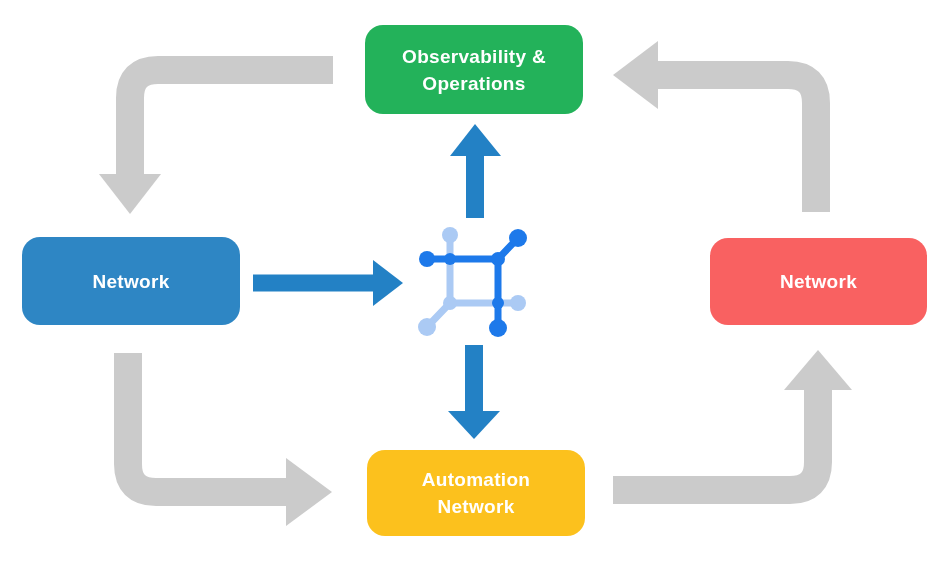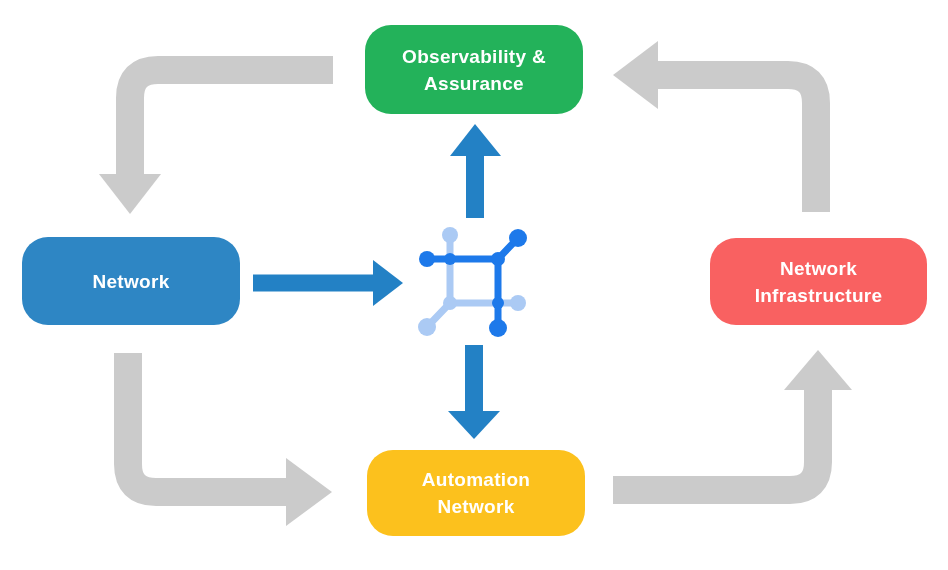--- a/index.html
+++ b/index.html
@@ -13,21 +13,21 @@
   .layer {
     position: absolute;
     left: 0; top: 0;
   }
   .node {
     position: absolute;
     display: flex;
     flex-direction: column;
     align-items: center;
     justify-content: center;
-    border-radius: 26px;
+    border-radius: 18px;
     font-weight: 700;
     font-size: 19px;
     line-height: 27px;
     letter-spacing: 0.3px;
     text-align: center;
   }
   #node-observability   { left: 365px; top: 25px;  width: 218px; height: 89px; }
   #node-operations      { left: 22px;  top: 237px; width: 218px; height: 88px; }
   #node-infrastructure  { left: 710px; top: 238px; width: 217px; height: 87px; }
   #node-automation      { left: 367px; top: 450px; width: 218px; height: 86px; }
@@ -88,30 +88,29 @@
         <circle cx="83" cy="103" r="9"></circle>
         <circle cx="83" cy="34" r="7"></circle>
         <circle cx="35" cy="34" r="6"></circle>
         <circle cx="83" cy="78" r="6"></circle>
       </g>
     </g>
   </svg>
 
   <div class="node" id="node-observability" style="background: rgb(35, 178, 90);">
     <span>Observability &amp;</span>
-    <span>Assurance</span>
+    <span>Operations</span>
   </div>
 
   <div class="node" id="node-operations" style="background: rgb(46, 134, 196);">
     <span>Network</span>
   </div>
 
   <div class="node" id="node-infrastructure" style="background: rgb(249, 97, 97);">
     <span>Network</span>
-    <span>Infrastructure</span>
   </div>
 
   <div class="node" id="node-automation" style="background: rgb(252, 193, 29);">
     <span>Automation</span>
     <span>Network</span>
   </div>
 
 </div>
 
 </body></html>

